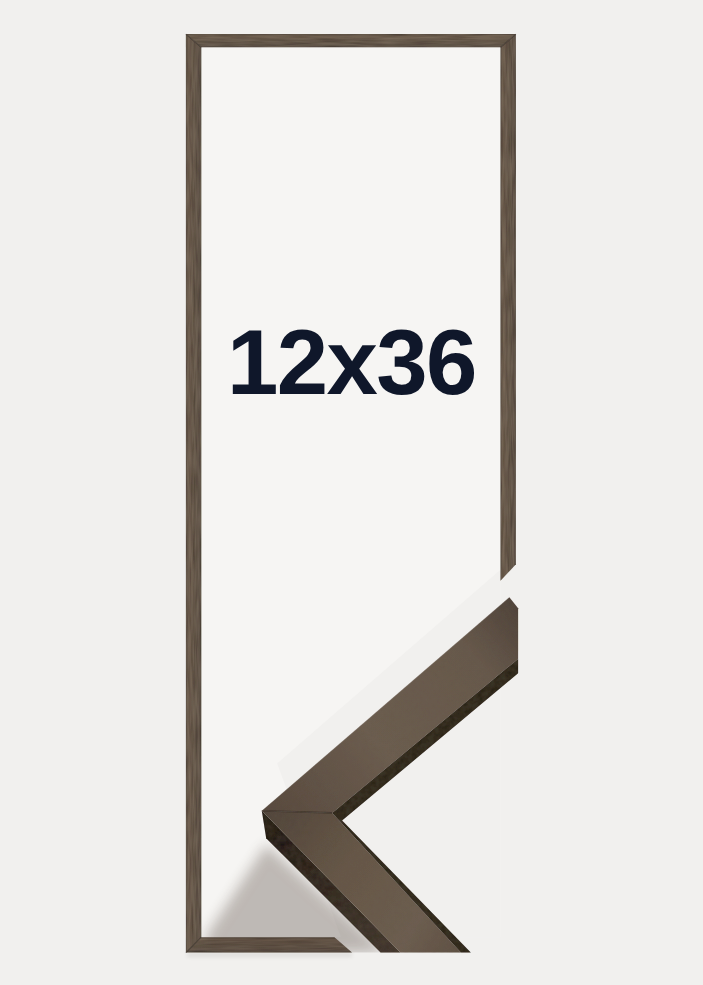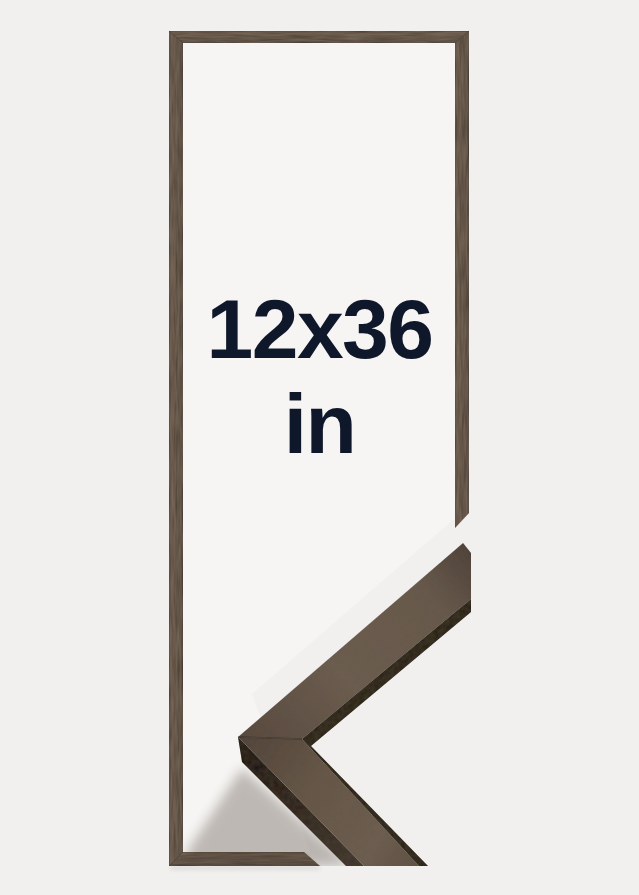--- a/index.html
+++ b/index.html
@@ -157,16 +157,15 @@
       <polygon points="471,599 302,739 419,866 428,866 311,746 471,612" fill="#282019"></polygon>
 
       <line x1="238" y1="737" x2="302" y2="739" stroke="#241c16" stroke-opacity="0.55" stroke-width="1.5"></line>
 
       <line x1="238" y1="737" x2="463" y2="543" stroke="#ffffff" stroke-opacity="0.15" stroke-width="1"></line>
     </g>
   </svg>
 
   <div class="size-text">
     <div class="size-line">12x36</div>
-    <div class="unit-line">in</div>
   </div>
 
 </div>
 
 </body></html>

